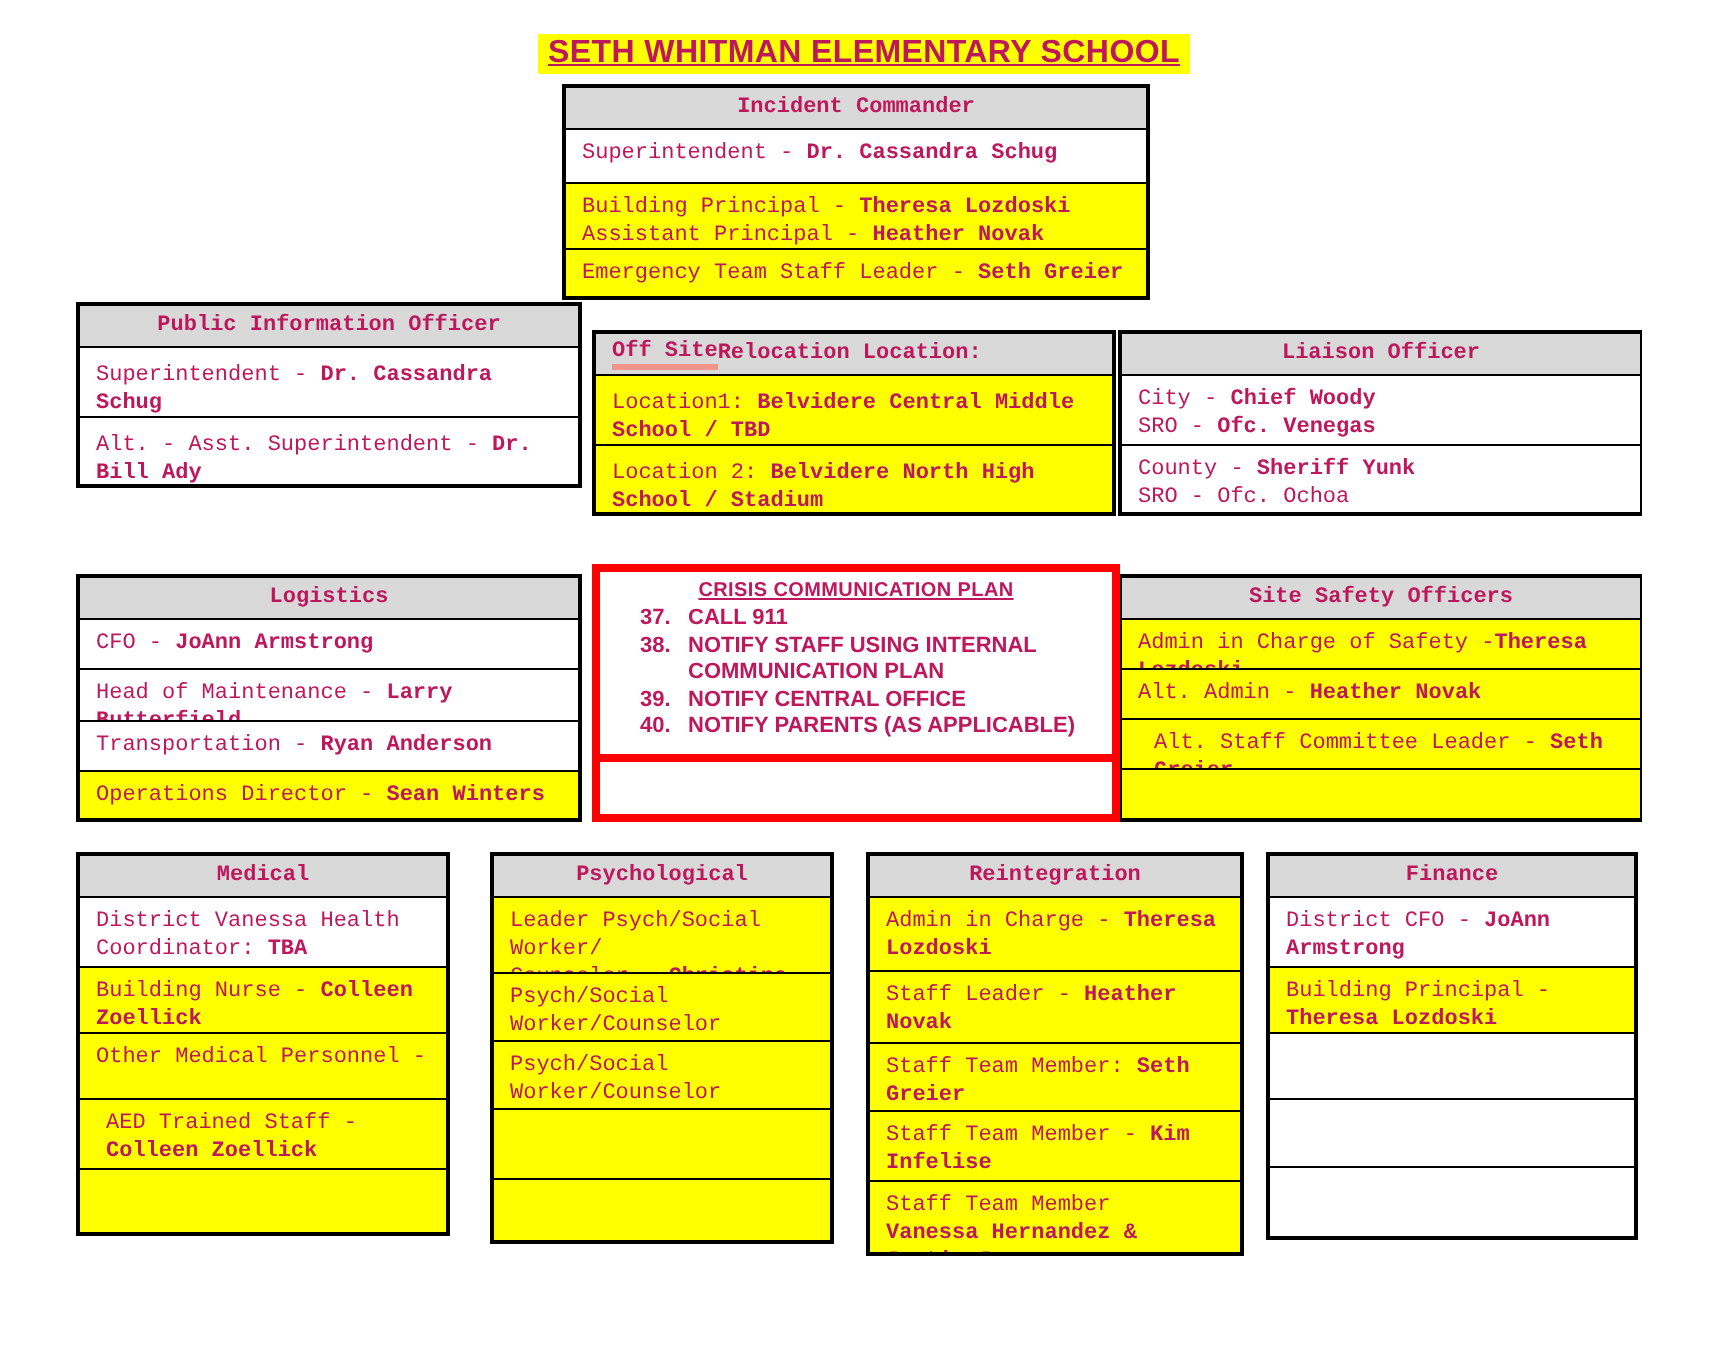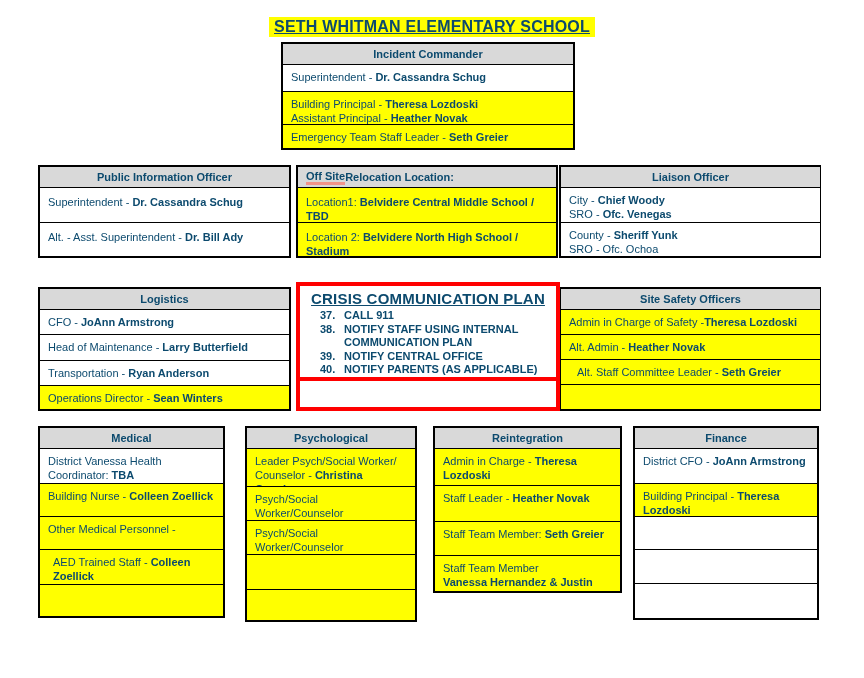--- a/index.html
+++ b/index.html
@@ -1,25 +1,25 @@
 <!DOCTYPE html>
 <html><head>
 <meta charset="utf-8">
 <style>
   html,body{margin:0;padding:0;background:#ffffff;}
   .canvas{
     position:relative;width:821px;height:678px;background:#ffffff;
-    font-family:"Liberation Sans",sans-serif;color:#0c4a6e;overflow:hidden;
+    font-family:"Liberation Sans",sans-serif;color:#be185d;overflow:hidden;
   }
   .title-wrap{position:absolute;top:17px;left:0;width:864px;text-align:center;}
   .doc-title{
     display:inline-block;background:#ffff00;font-size:16px;font-weight:bold;
     text-decoration:underline;padding:1px 5px;letter-spacing:.2px;
   }
-  .box{position:absolute;border:2px solid #000;background:#fff;box-sizing:border-box;}
+  .box{position:absolute;border:2px solid #000;background:#fff;box-sizing:border-box;font-family:Liberation Mono, monospace;}
   .box-header{
     background:#d9d9d9;font-weight:bold;font-size:11px;height:20px;
     display:flex;align-items:center;justify-content:center;
     border-bottom:1px solid #000;box-sizing:content-box;
   }
   .box-header.left{justify-content:flex-start;padding-left:8px;}
   .row{
     font-size:11px;line-height:14px;padding:5px 8px 0;box-sizing:border-box;
     background:#fff;overflow:hidden;
   }
@@ -28,21 +28,21 @@
   .b{font-weight:bold;}
   .spell-underline{display:inline-block;border-bottom:3px solid #f1948a;padding-bottom:0;}
   
   .crisis{
     position:absolute;left:296px;top:282px;width:264px;height:129px;
     border:4px solid #ff0000;background:#fff;box-sizing:border-box;
     display:flex;flex-direction:column;z-index:5;
   }
   .crisis-main{height:91px;box-sizing:border-box;padding:3px 4px 0;}
   .crisis-title{
-    text-align:center;font-weight:bold;font-size:15px;text-decoration:underline;
+    text-align:center;font-weight:bold;font-size:10px;text-decoration:underline;
     margin:1px 0 2px;letter-spacing:.2px;
   }
   .crisis-item{display:flex;font-weight:bold;font-size:11px;line-height:13.5px;padding-left:16px;}
   .crisis-num{width:24px;flex-shrink:0;}
   .crisis-text{max-width:212px;}
   .crisis-divider{border-top:4px solid #ff0000;}
   .crisis-empty{flex:1;background:#fff;}
 </style>
 </head>
 <body>
@@ -60,21 +60,21 @@
     </div>
     <div class="row yellow" style="height:33px;">
       <div><span>Building Principal - </span><span class="b">Theresa Lozdoski</span></div>
       <div><span>Assistant Principal - </span><span class="b">Heather Novak</span></div>
     </div>
     <div class="row yellow" style="height:24px;">
       <span>Emergency Team Staff Leader - </span><span class="b">Seth Greier</span>
     </div>
   </div>
 
-  <div class="box" style="left:38px;top:165px;width:253px;">
+  <div class="box" style="left:38px;top:151px;width:253px;">
     <div class="box-header">Public Information Officer</div>
     <div class="row" style="height:34px;padding-top:7px;">
       <span>Superintendent - </span><span class="b">Dr. Cassandra Schug</span>
     </div>
     <div class="row" style="height:34px;padding-top:7px;">
       <span>Alt. - Asst. Superintendent - </span><span class="b">Dr. Bill Ady</span>
     </div>
   </div>
 
   <div class="box" style="left:296px;top:165px;width:262px;">
@@ -199,20 +199,24 @@
     <div class="box-header">Reintegration</div>
     <div class="row yellow" style="height:36px;">
       <span>Admin in Charge - </span><span class="b">Theresa Lozdoski</span>
     </div>
     <div class="row yellow" style="height:36px;">
       <span>Staff Leader - </span><span class="b">Heather Novak</span>
     </div>
     <div class="row yellow" style="height:34px;">
       <span>Staff Team Member: </span><span class="b">Seth Greier</span>
     </div>
+    <div class="row yellow" style="height:35px;">
+      <div><span>Staff Team Member - </span><span class="b">Kim Infelise</span></div>
+      <div><span class="b">Jessica Hornsey</span></div>
+    </div>
     <div class="row yellow" style="height:36px;">
       <div><span>Staff Team Member</span></div>
       <div><span class="b">Vanessa Hernandez &amp; Justin Jaeger</span></div>
     </div>
   </div>
 
   <div class="box" style="left:633px;top:426px;width:186px;">
     <div class="box-header">Finance</div>
     <div class="row" style="height:34px;">
       <span>District CFO - </span><span class="b">JoAnn Armstrong</span>

